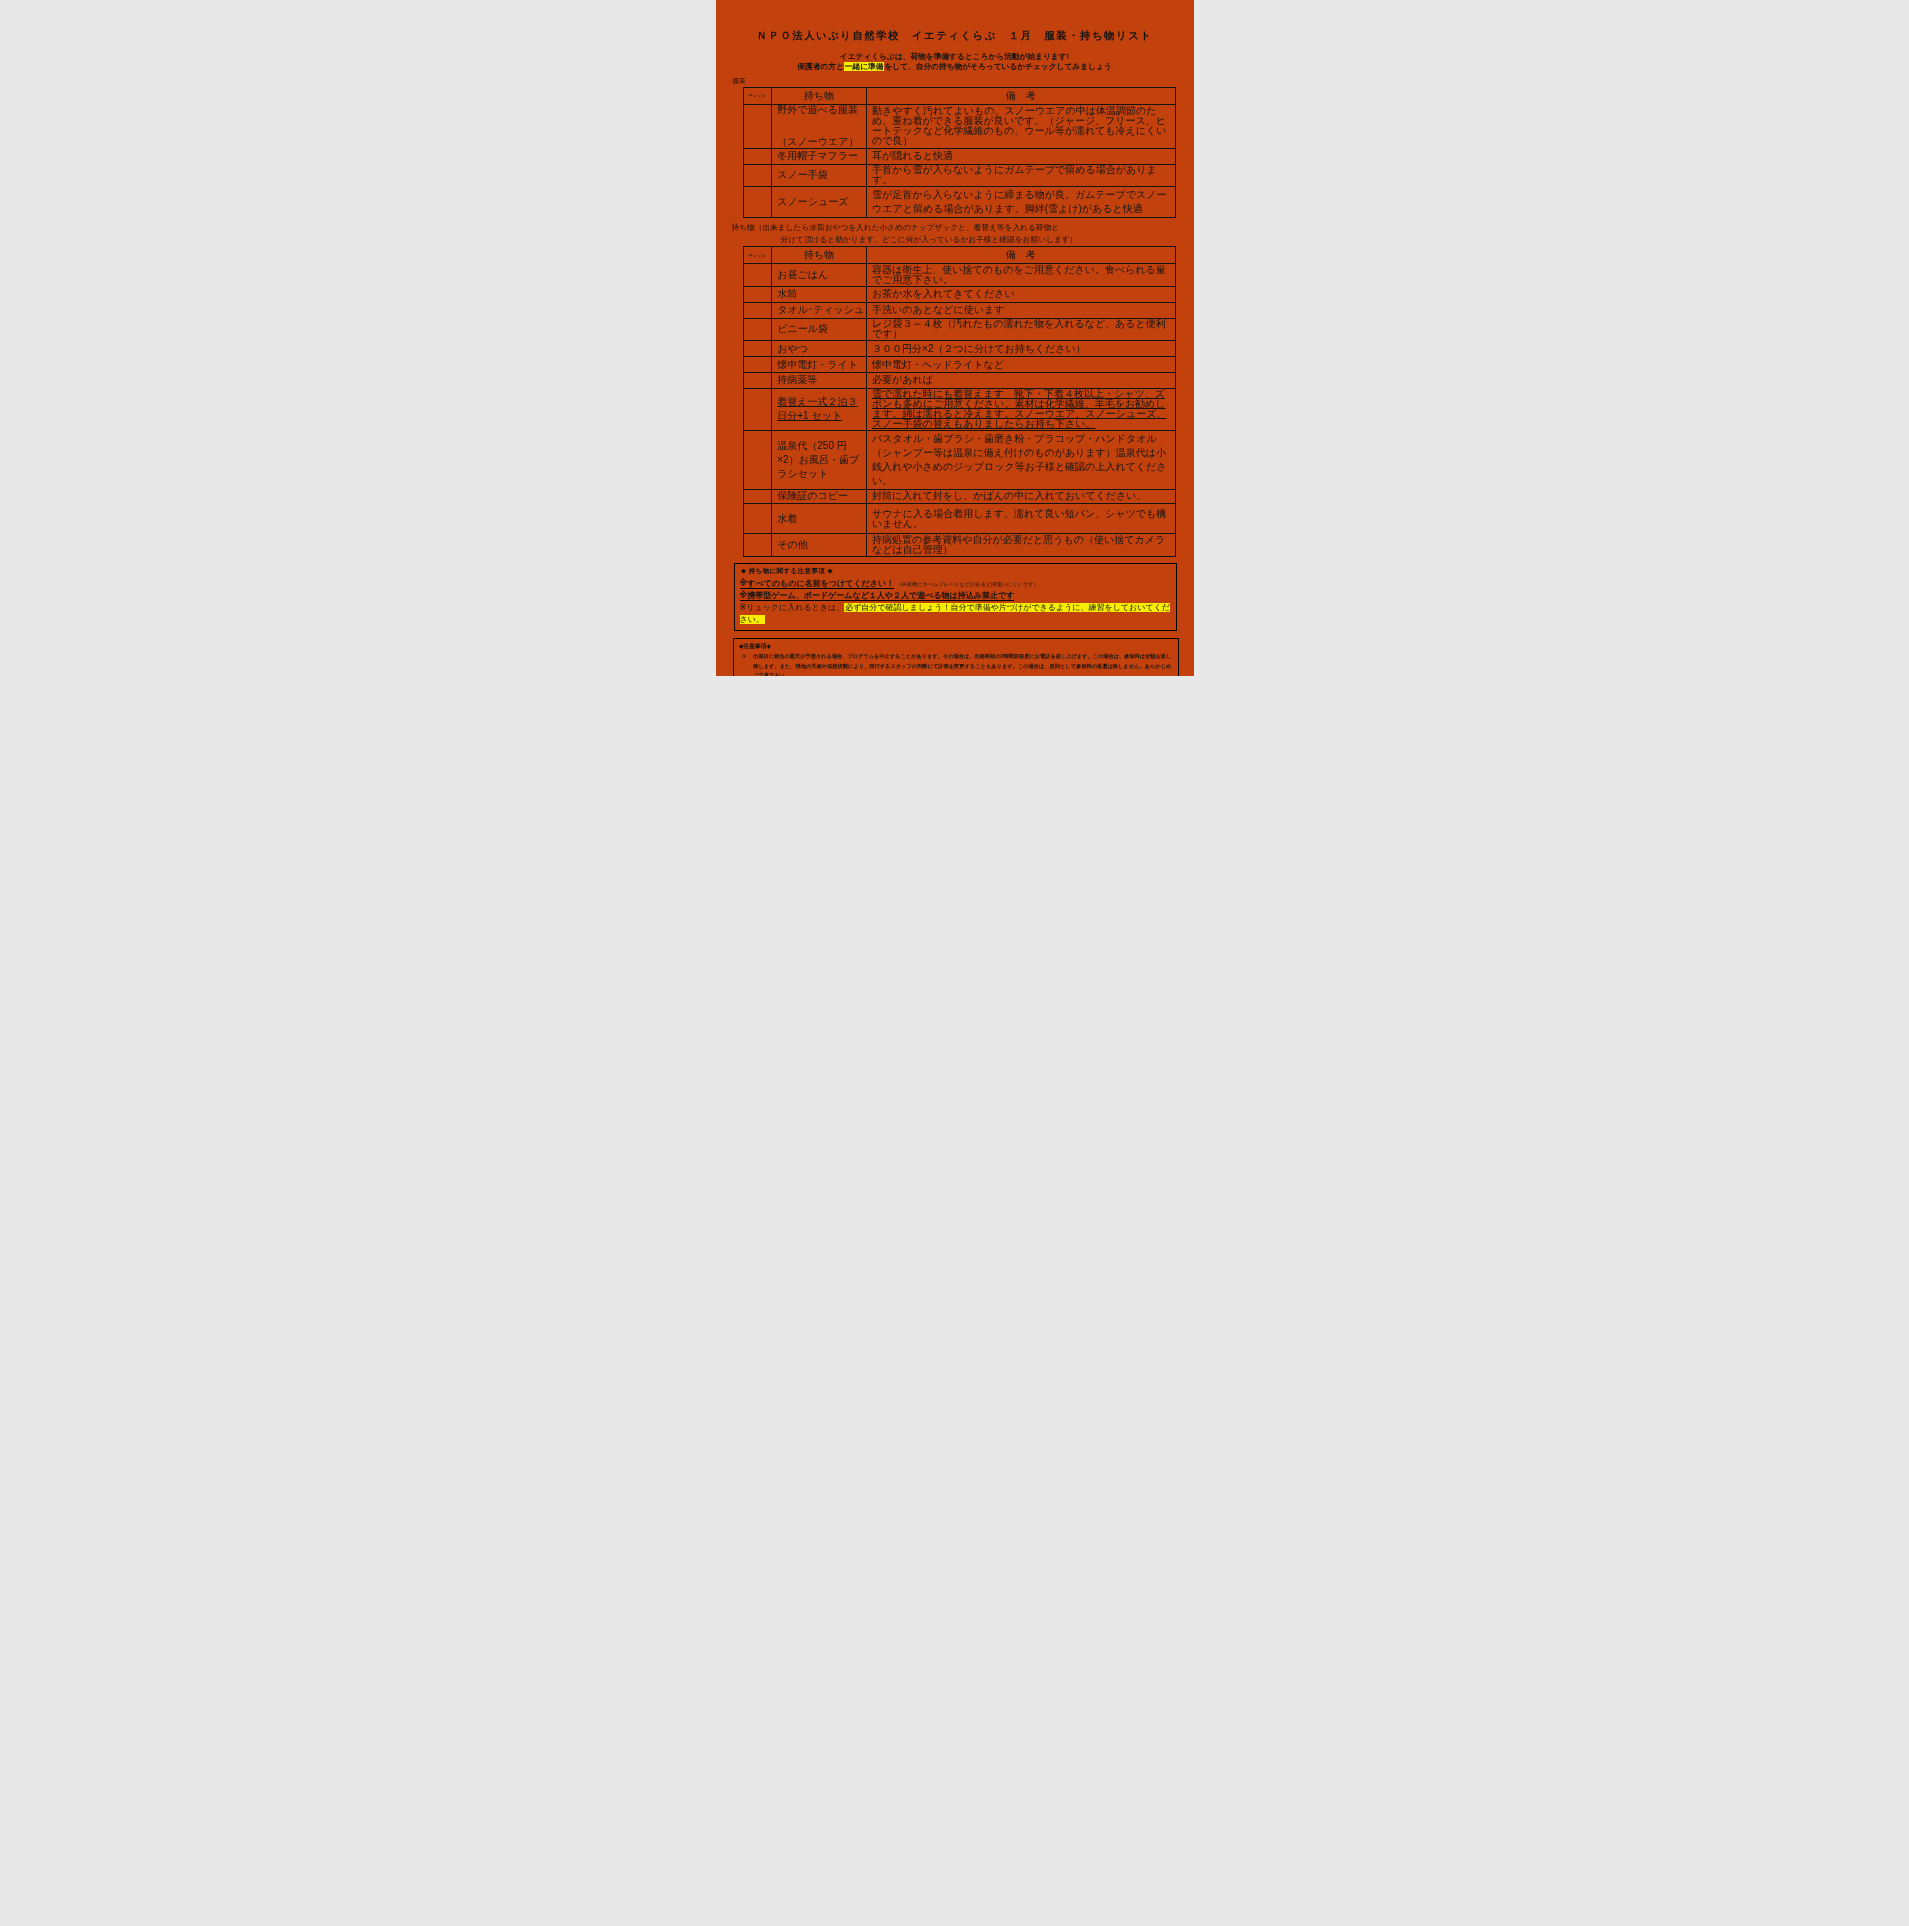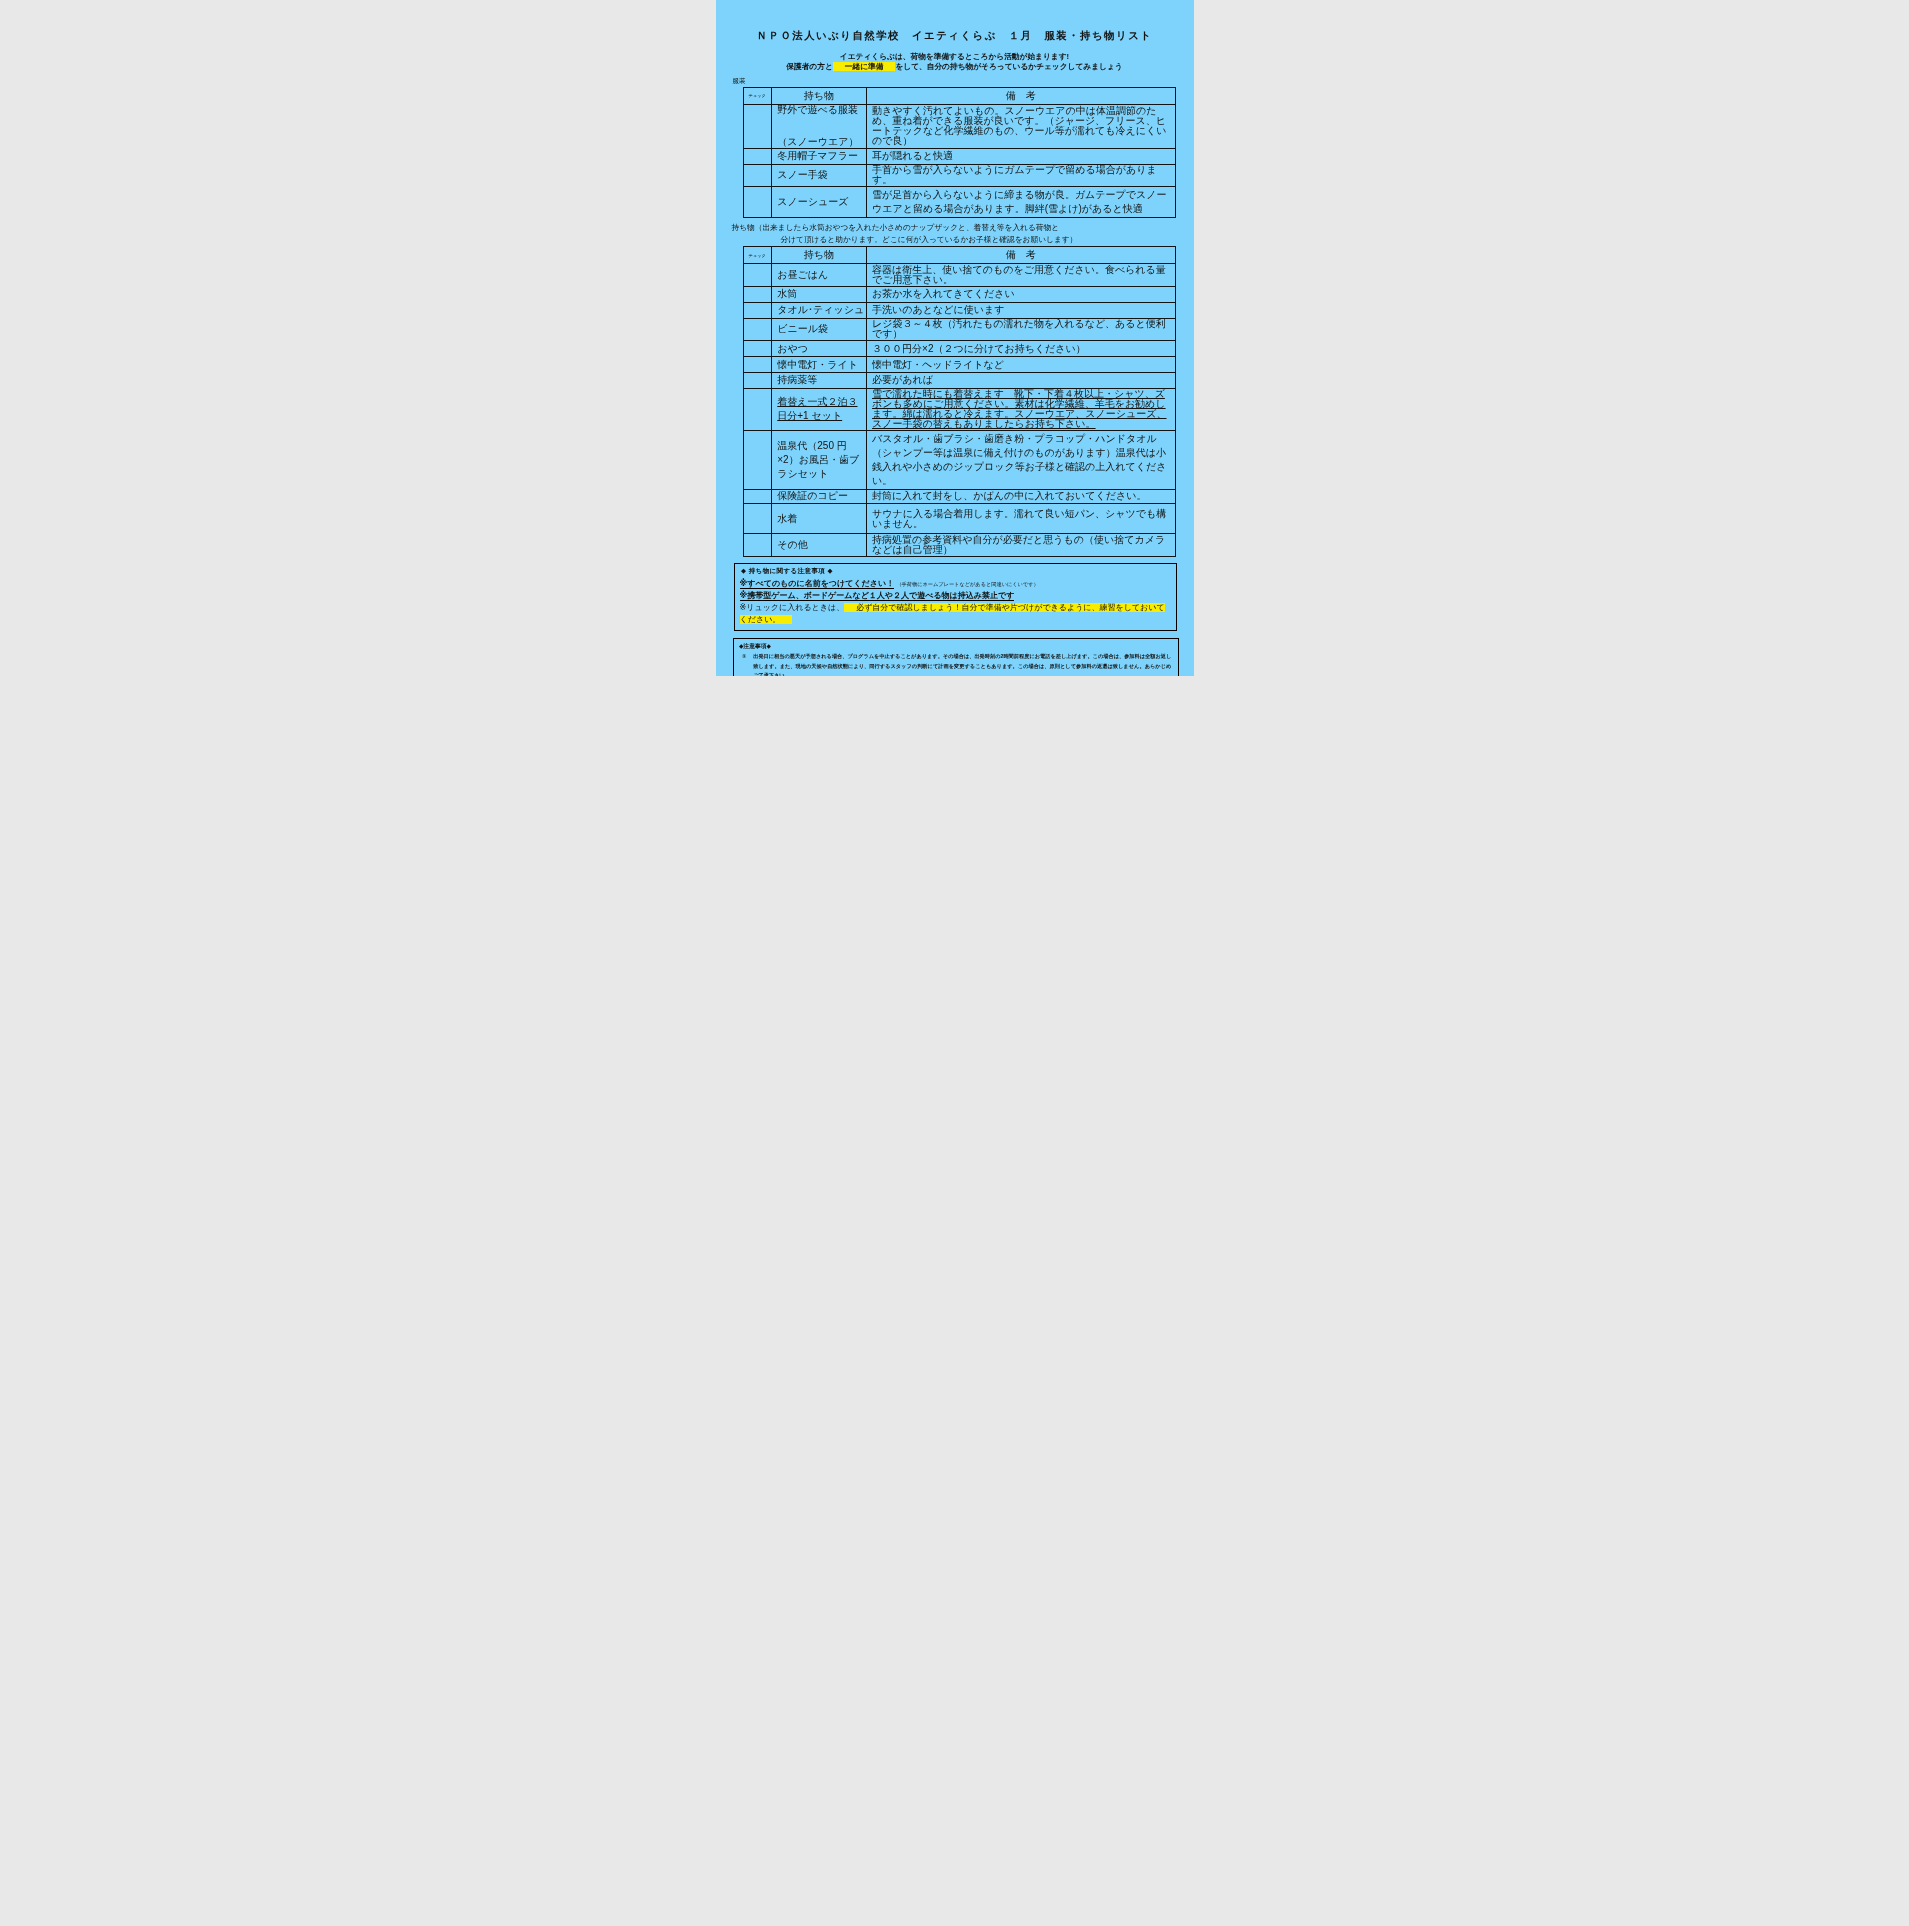--- a/index.html
+++ b/index.html
@@ -1,40 +1,40 @@
 <!DOCTYPE html>
 <html lang="ja" style="--highlight: #f8ec00; --ink: #141414;font-size:6.2px"><head>
 <meta charset="utf-8">
 <style>
   html,body { margin:0; padding:0; background:#e8e8e8; }
   .page {
     position:relative;
     width:478px; height:676px;
     margin:0 auto;
-    background:#7dd3fc;
+    background:#c2410c;
     color:#141414;
     font-family:"Liberation Sans","DejaVu Sans",sans-serif;
     overflow:hidden;
   }
   
   .title {
     margin:28.5px 0 0 0;
     text-align:center;
     font-size:10.4px; font-weight:bold;
     letter-spacing:1.5px;
     white-space:nowrap;
   }
   .subtitle {
     margin-top:9.2px;
     text-align:center;
     font-weight:bold;
     font-size:7.7px;
     line-height:10.8px;
   }
-  .hl { background:var(--highlight,#f8ec00); padding:0 12px; }
+  .hl { background:var(--highlight,#f8ec00); padding:0 1px; }
 
   .section-label { margin:3.9px 0 0.8px 17px; font-size:6.5px; }
 
   
   table.checklist {
     border-collapse:collapse;
     margin-left:27px;
     width:433px;
     table-layout:fixed;
   }

